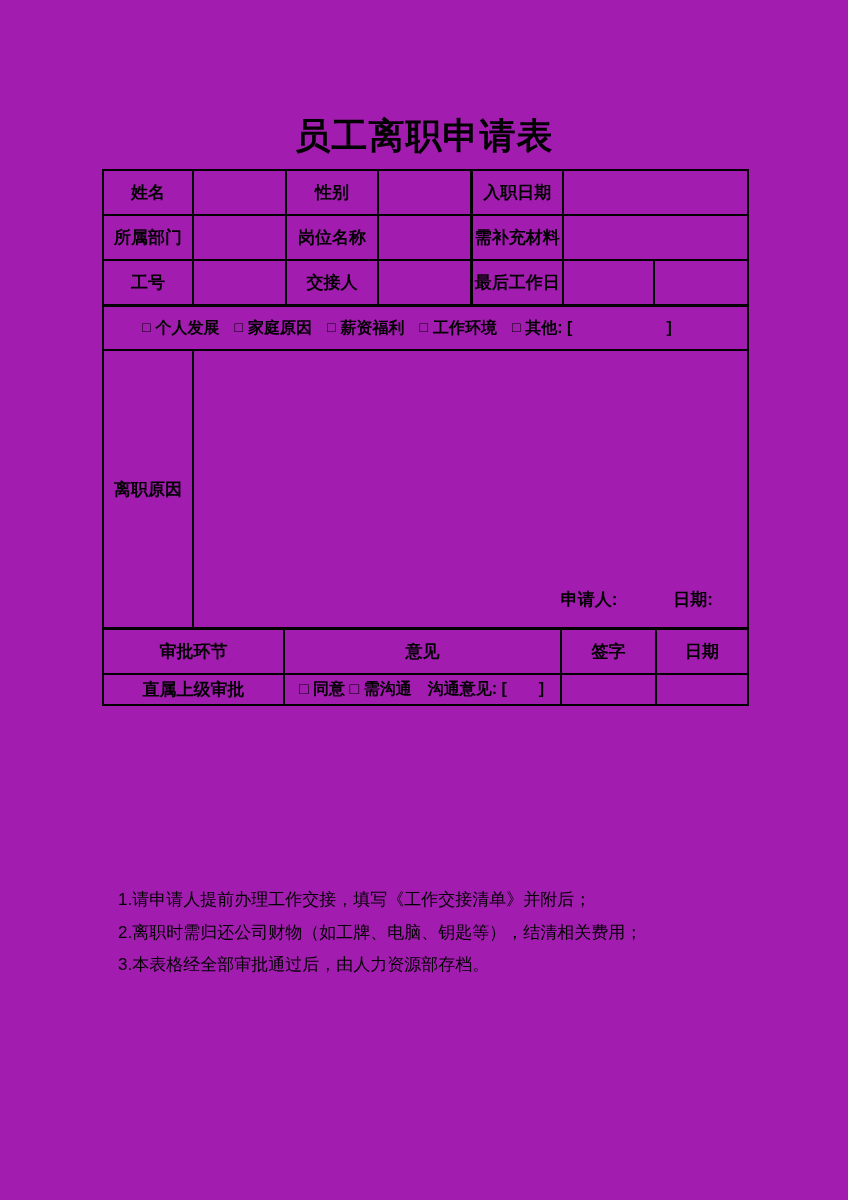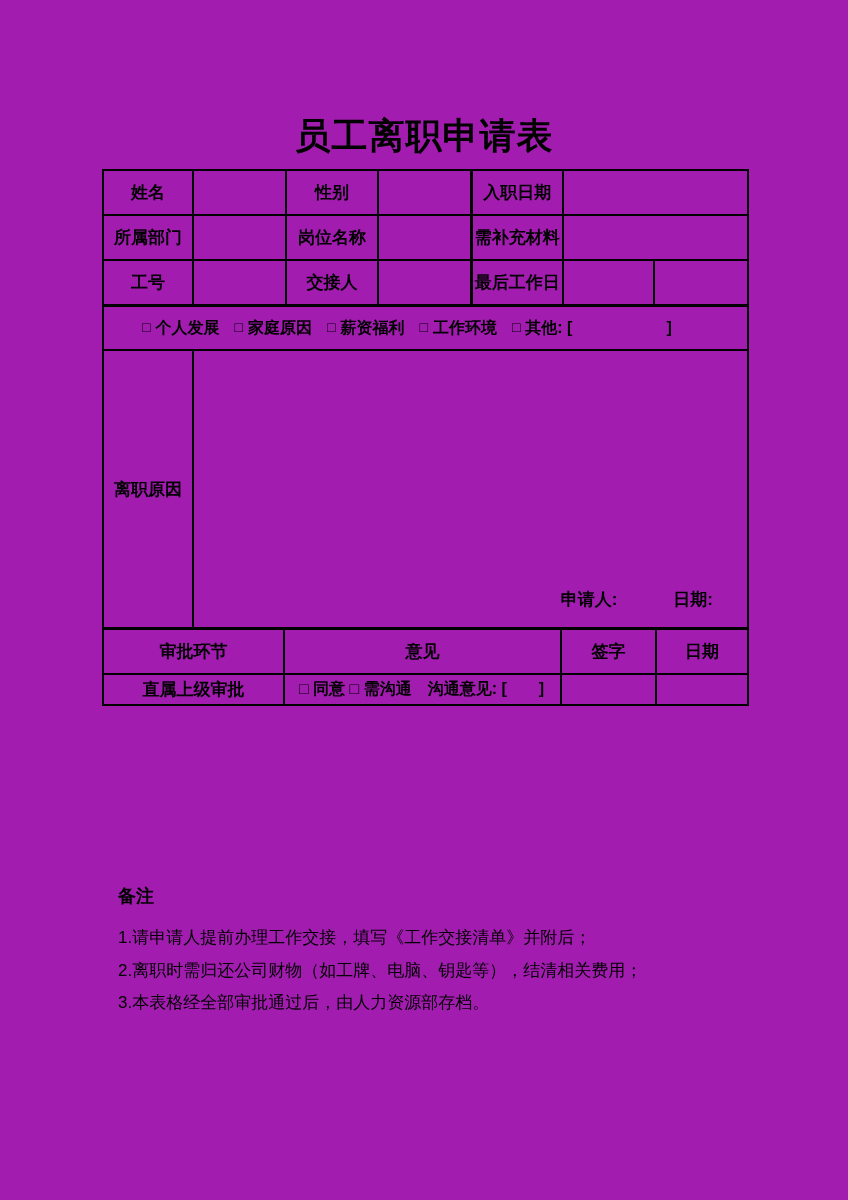--- a/index.html
+++ b/index.html
@@ -176,19 +176,18 @@
         <td class="opinion-cell">□ 同意 □ 需沟通　沟通意见: [　　]</td>
         <td></td>
         <td></td>
       </tr>
     </tbody>
       </table>
 
   </div>
 
   <div class="notes">
-    <div class="notes-heading">备注</div>
     <div class="note-item">1.请申请人提前办理工作交接，填写《工作交接清单》并附后；</div>
     <div class="note-item">2.离职时需归还公司财物（如工牌、电脑、钥匙等），结清相关费用；</div>
     <div class="note-item">3.本表格经全部审批通过后，由人力资源部存档。</div>
   </div>
 
 </div>
 
 </body></html>

